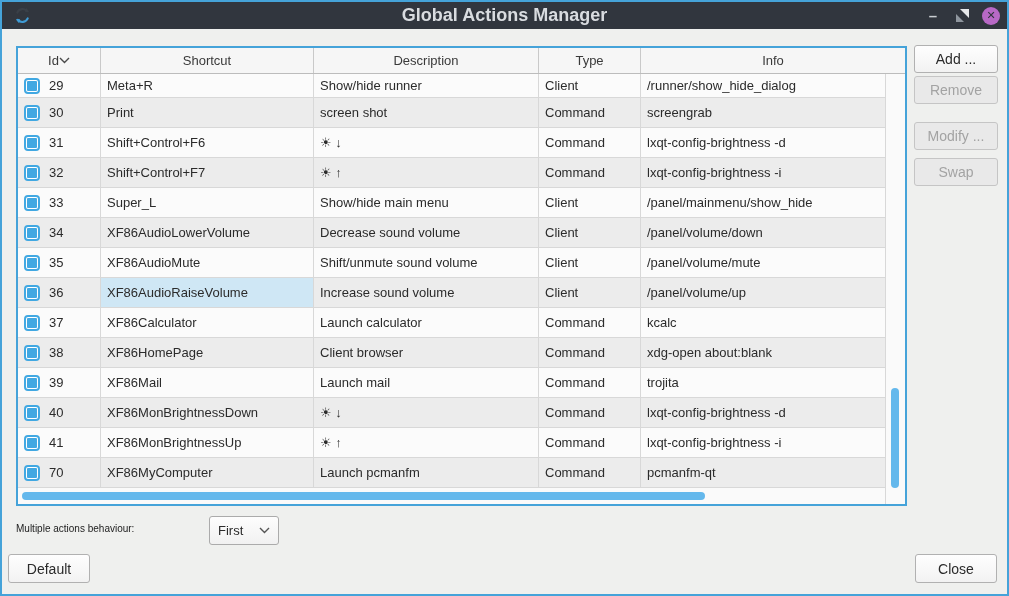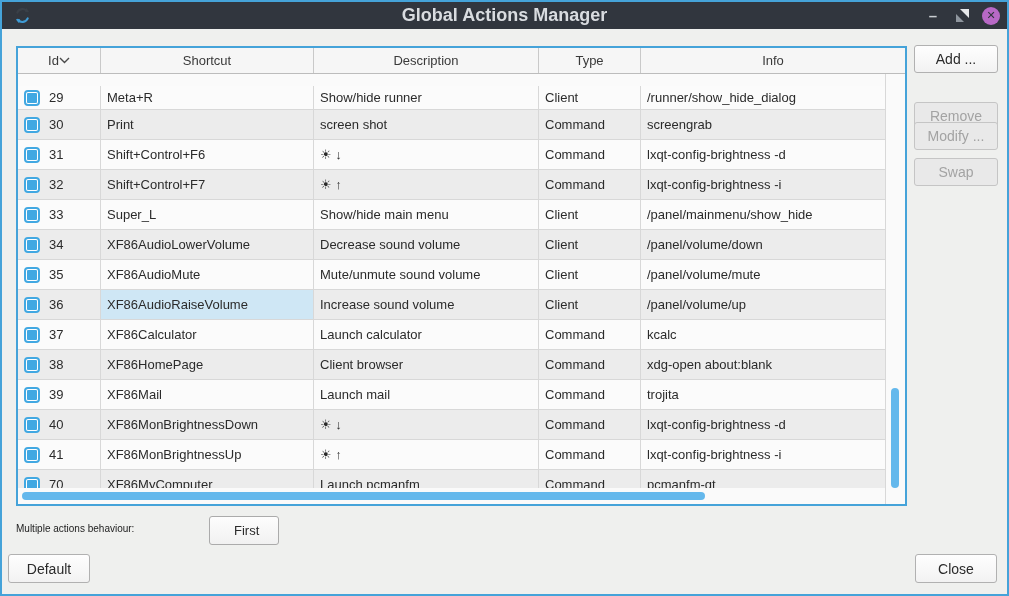--- a/index.html
+++ b/index.html
@@ -25,21 +25,21 @@
   .table-frame { position:absolute; left:14px; top:44px; width:891px; height:460px;
     box-sizing:border-box; border:2px solid #45a3d9; background:#fafafa; overflow:hidden; }
   .thead { position:absolute; left:0; top:0; width:887px; height:26px; background:#f6f6f6;
     border-bottom:1px solid #bcbcbc; display:flex; box-sizing:border-box; }
   .th { box-sizing:border-box; border-right:1px solid #c9c9c9; display:flex; align-items:center;
     justify-content:center; font-size:13px; color:#3a3a3a; }
   .th:last-child { border-right:none; }
   .c-id { width:83px; } .c-shortcut { width:213px; } .c-desc { width:225px; }
   .c-type { width:102px; } .c-info { flex:1; }
 
-  .tbody { position:absolute; left:0; top:26px; width:867px;margin-top:12px; }
+  .tbody { position:absolute; left:0; top:26px; width:867px; }
   .tr { display:flex; height:30px; box-sizing:border-box; border-bottom:1px solid #d8d8d8; background:#fbfbfb; }
   .tr.alt { background:#ececec; }
   .tr.clipped { height:24px; }
   .td { box-sizing:border-box; border-right:1px solid #d8d8d8; display:flex; align-items:center;
     font-size:13px; color:#2b2b2b; padding-left:6px; overflow:hidden; white-space:nowrap; }
   .td.c-id { width:83px; } .td.c-shortcut { width:213px; } .td.c-desc { width:225px; }
   .td.c-type { width:102px; } .td.c-info { width:244px; flex:none; border-right:none; }
   .td.selected { background:#cfe7f5; }
 
   .cb { width:16px; height:16px; box-sizing:border-box; border:2px solid #41a8e2; border-radius:4px;
@@ -57,21 +57,21 @@
     background:linear-gradient(#fefefe,#f2f2f2); font-size:14px; color:#2b2b2b;
     display:flex; align-items:center; justify-content:center; cursor:default; }
   .btn.disabled { background:#e9e9e9; border-color:#c5c5c5; color:#a3a3a3; }
   .side-btn { position:absolute; left:912px; width:84px; height:28px; }
   .side-sep { position:absolute; left:917px; top:157px; width:74px; height:1px; background:#a9a9a9; }
 
   
   .behaviour-label { position:absolute; left:14px; top:521px; font-size:10px; color:#222; }
   .combo { position:absolute; left:207px; top:514px; width:70px; height:29px; box-sizing:border-box;
     border:1px solid #ababab; border-radius:3px; background:linear-gradient(#fdfdfd,#f1f1f1);
-    display:flex; align-items:center; padding:0 24px; gap:8px; }
+    display:flex; align-items:center; padding:0 8px; gap:8px; }
   .combo-value { flex:1; font-size:13px; color:#2b2b2b; }
   .default-btn { position:absolute; left:6px; top:552px; width:82px; height:29px; }
   .close-btn { position:absolute; left:913px; top:552px; width:82px; height:29px; }
 </style>
 </head>
 <body>
 
 <div class="window">
 
   <div class="titlebar">
@@ -196,21 +196,21 @@
     <div class="td c-info">/panel/volume/down</div>
   </div>
         <div class="tr">
     <div class="td c-id">
       <span class="cb">
         <span class="cb-inner"></span>
       </span>
       <span>35</span>
     </div>
     <div class="td c-shortcut">XF86AudioMute</div>
-    <div class="td c-desc">Mute/unmute sound volume</div>
+    <div class="td c-desc">Shift/unmute sound volume</div>
     <div class="td c-type">Client</div>
     <div class="td c-info">/panel/volume/mute</div>
   </div>
         <div class="tr alt">
     <div class="td c-id">
       <span class="cb">
         <span class="cb-inner"></span>
       </span>
       <span>36</span>
     </div>
@@ -313,21 +313,21 @@
   <div class="btn default-btn">
     <span>Default</span>
   </div>
   <div class="btn close-btn">
     <span>Close</span>
   </div>
 
 <div class="btn side-btn" style="top: 43px;">
       <span>Add ...</span>
     </div>
-    <div class="btn side-btn disabled" style="top: 100px;">
+    <div class="btn side-btn disabled" style="top: 74px;">
       <span>Remove</span>
     </div>
     <div class="btn side-btn disabled" style="top: 120px;">
       <span>Modify ...</span>
     </div>
     <div class="btn side-btn disabled" style="top: 156px;">
       <span>Swap</span>
     </div>
   </div>
 

